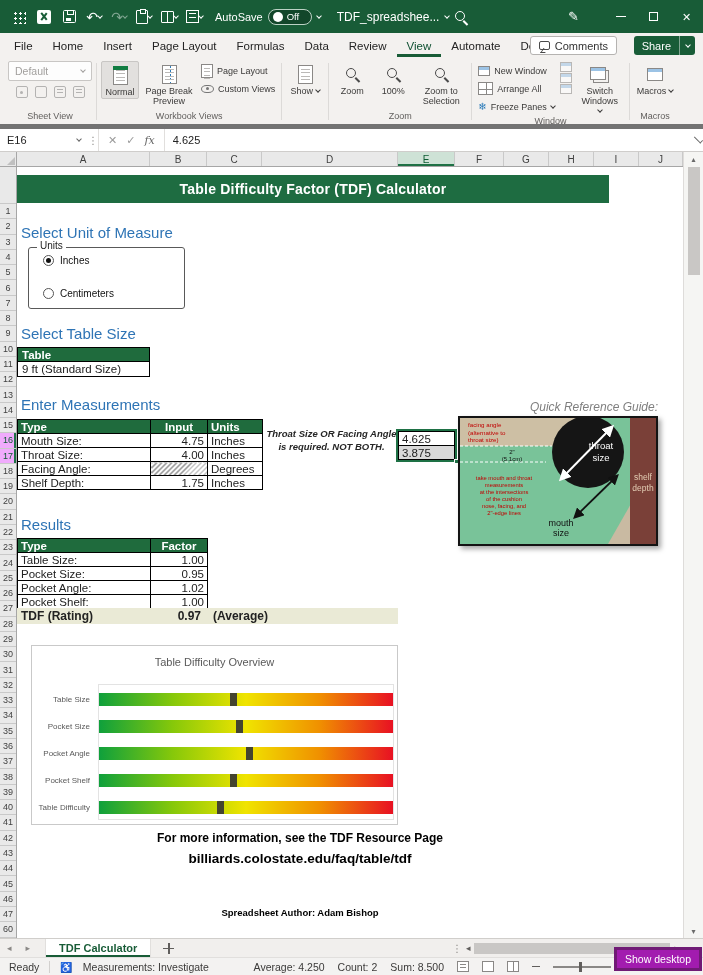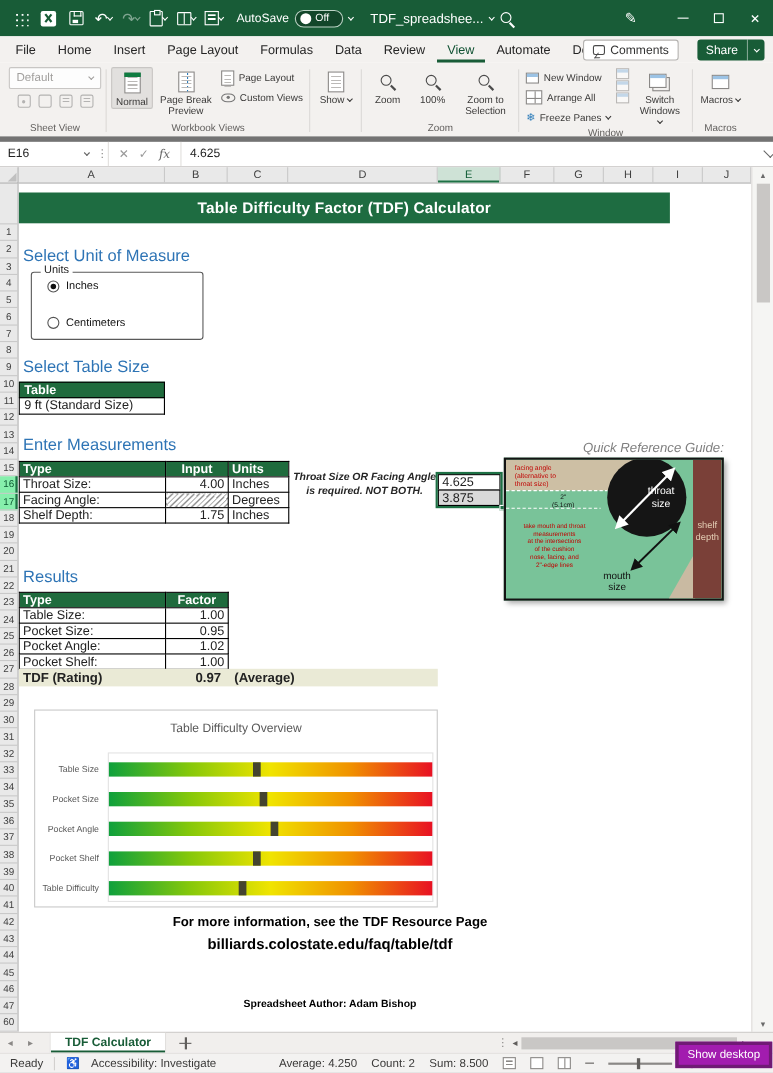--- a/index.html
+++ b/index.html
@@ -132,21 +132,21 @@
             border-right:1px solid #A6A6A6; border-bottom:1px solid #A6A6A6; }
   .corner::after { content:""; position:absolute; right:1px; bottom:1px; border-left:8px solid transparent; border-bottom:8px solid #C0C0C0; }
   .colheaders { position:absolute; left:17px; top:152px; width:666px; height:15px; display:flex;
                 background:#E9E9E9; border-bottom:1px solid #A6A6A6; }
   .colh { border-right:1px solid #C9C9C9; font-size:10px; color:#3f3f3f; display:flex; align-items:center; justify-content:center; }
   .colh.sel { background:#CEE2D6; color:#0D5B33; box-shadow:inset 0 -2px 0 #1E7145; }
   .rowheaders { position:absolute; left:0; top:167px; width:17px; height:771px; background:#E9E9E9;
                 border-right:1px solid #A6A6A6; display:flex; flex-direction:column; }
   .rowh { width:100%; border-bottom:1px solid #C9C9C9; font-size:9px; color:#3f3f3f;
           display:flex; align-items:center; justify-content:center; flex:0 0 auto; }
-  .rowh.sel { background:#86efac; color:#0D5B33; box-shadow:inset -2px 0 0 #1E7145; }
+  .rowh.sel { background:#f0abfc; color:#0D5B33; box-shadow:inset -2px 0 0 #1E7145; }
   .vscroll { position:absolute; right:0; top:152px; width:20px; height:786px; background:#F5F5F3;
              border-left:1px solid #DEDCDA; display:flex; flex-direction:column; align-items:center; font-size:8px; color:#6a6a6a; }
   .vthumb { width:12px; height:108px; background:#C9C7C5; margin-top:3px; }
   .vdown { margin-top:auto; margin-bottom:2px; }
 
   
   .sheet { position:absolute; left:17px; top:167px; width:666px; height:771px; background:#fff; overflow:hidden; }
   .sheet > * { position:absolute; }
   .banner { left:0; top:8px; width:592px; height:28px; background:#1E6C41; color:#fff; font-weight:700;
             font-size:14px; display:flex; align-items:center; justify-content:center; letter-spacing:.2px; }
@@ -567,20 +567,25 @@
     <table class="xtable" style="left:0; top:252px; width:245px;">
       <thead>
         <tr>
           <th style="width:133px;">Type</th>
           <th style="width:57px;" class="cen">Input</th>
           <th style="width:55px;">Units</th>
         </tr>
       </thead>
       <tbody id="meas-body">
           <tr>
+            <td>Mouth Size:</td>
+            <td class="num">4.75</td>
+            <td>Inches</td>
+          </tr>
+          <tr>
             <td>Throat Size:</td>
             <td class="num">4.00</td>
             <td>Inches</td>
           </tr>
           <tr>
             <td>Facing Angle:</td>
             <td class="num hatch"></td>
             <td>Degrees</td>
           </tr>
           <tr>
@@ -715,21 +720,21 @@
       <span class="hthumb"></span>
       <span class="g-right" style="font-size:9px;"></span>
     </div>
   </div>
 
   <div class="statusbar">
     <div class="sb-left">
       <span>Ready</span>
       <span class="sbdiv"></span>
       <span class="g-access"></span>
-      <span>Accessibility: Investigate</span>
+      <span>Measurements: Investigate</span>
     </div>
     <div class="sb-right">
       <span>Average: 4.250</span>
       <span>Count: 2</span>
       <span>Sum: 8.500</span>
       <span class="vicon lines"></span>
       <span class="vicon"></span>
       <span class="vicon split"></span>
       <span class="zoomminus"></span>
       <span class="zoomtrack">

